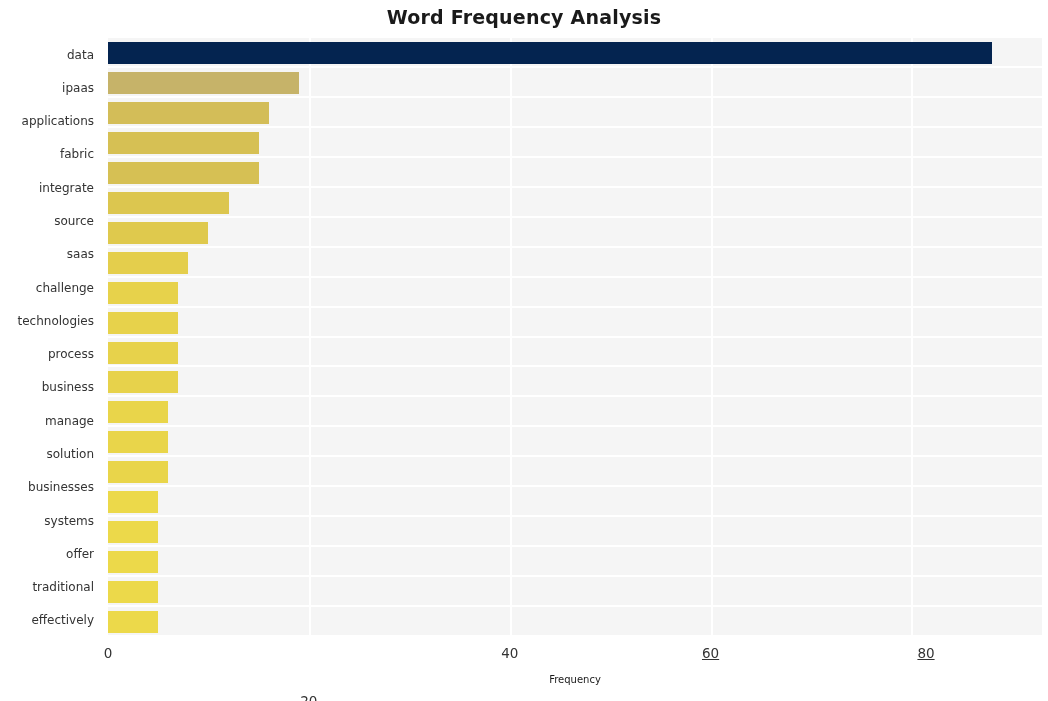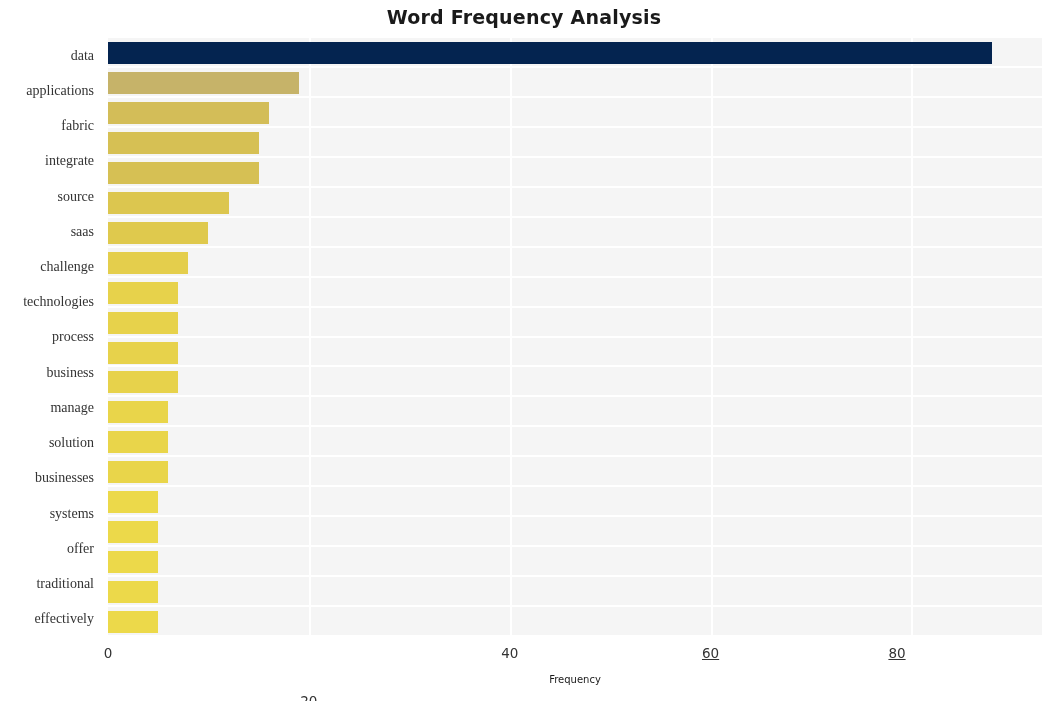--- a/index.html
+++ b/index.html
@@ -84,24 +84,23 @@
     height: 599px;
     display: flex;
     flex-direction: column;
   }
   .ylabel {
     flex: 1 1 0;
     display: flex;
     align-items: center;
     justify-content: flex-end;
     padding-right: 6px;
-    font-size: 14px;
+    font-size: 12px;
     color: #333333;
     white-space: nowrap;
-    font-family: Liberation Serif, serif;
   }
   .xticks {
     position: absolute;
     left: 0;
     top: 645px;
     width: 1048px;
     height: 20px;
   }
   .xtick {
     position: absolute;
@@ -193,20 +192,21 @@
           <div class="bar" title="businesses: 5" style="width: 50.2151px; background: rgb(236, 217, 74);"></div>
         </div>
         <div class="row">
           <div class="bar" title="effectively: 5" style="width: 50.2151px; background: rgb(236, 217, 74);"></div>
         </div>
       </div>
   </div>
 
   <div class="ylabels" id="y-axis-labels">
       <div class="ylabel">data</div>
+      <div class="ylabel">ipaas</div>
       <div class="ylabel">applications</div>
       <div class="ylabel">fabric</div>
       <div class="ylabel">integrate</div>
       <div class="ylabel">source</div>
       <div class="ylabel">saas</div>
       <div class="ylabel">challenge</div>
       <div class="ylabel">technologies</div>
       <div class="ylabel">process</div>
       <div class="ylabel">business</div>
       <div class="ylabel">manage</div>
@@ -216,18 +216,18 @@
       <div class="ylabel">offer</div>
       <div class="ylabel">traditional</div>
       <div class="ylabel">effectively</div>
     </div>
 
   <div class="xticks" id="x-axis-ticks">
       <div class="xtick" style="left: 108px;">0</div>
       <div class="xtick" style="left: 308.86px; margin-top: 48px;">20</div>
       <div class="xtick" style="left: 509.72px;">40</div>
       <div class="xtick" style="left: 710.581px; text-decoration: underline;">60</div>
-      <div class="xtick" style="left: 897px; text-decoration: underline;">80</div>
+      <div class="xtick" style="left: 926px; text-decoration: underline;">80</div>
     </div>
 
   <div class="xlabel">Frequency</div>
 
 </div>
 
 </body></html>

